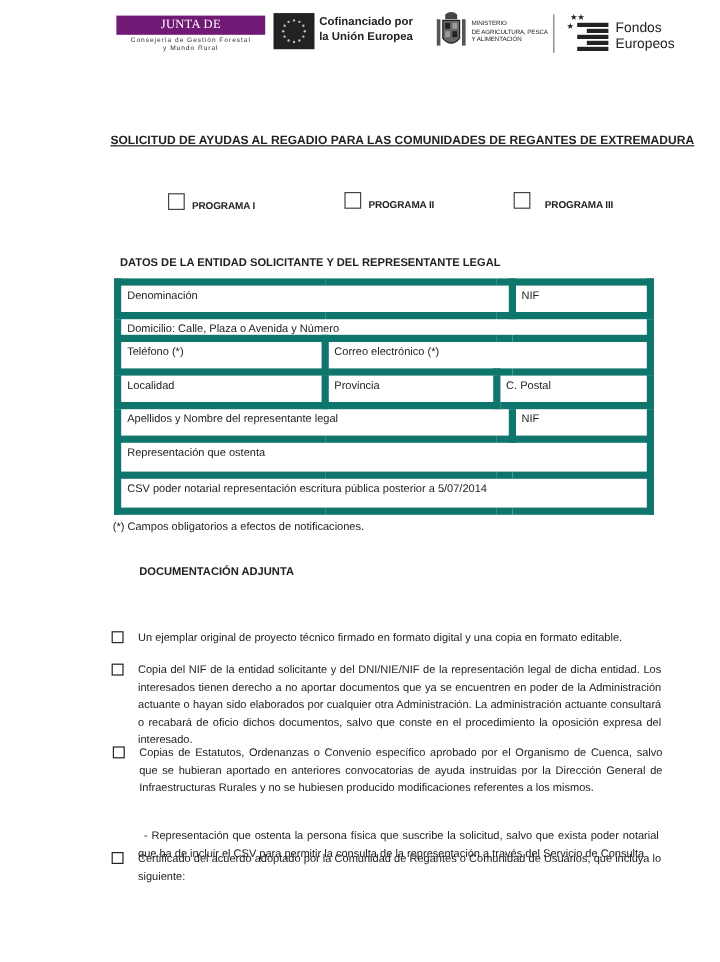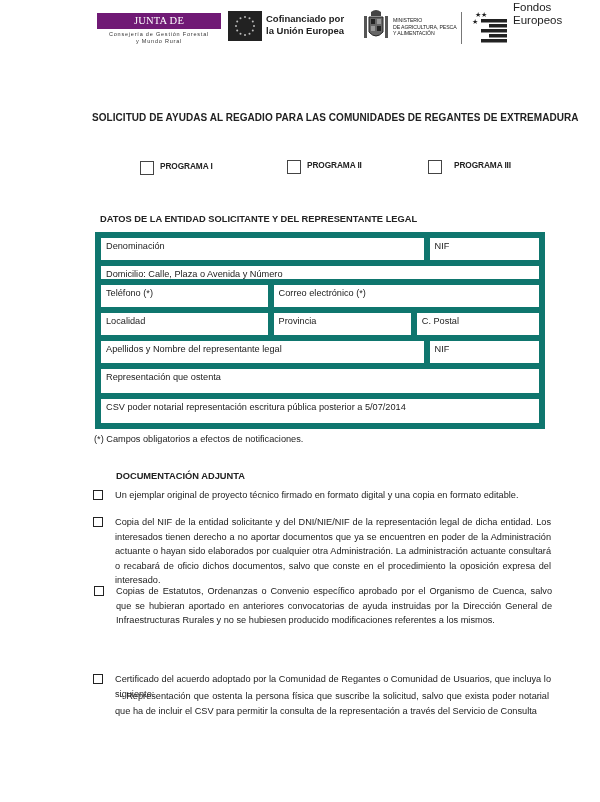--- a/index.html
+++ b/index.html
@@ -10,33 +10,33 @@
   .junta{left:97px;top:13px;width:124px;height:16px;background:#701a75;color:#fff;
          font-family:"Liberation Serif",serif;font-size:10.5px;line-height:16px;text-align:center;letter-spacing:0.2px;}
   .junta-sub{left:97px;top:31px;width:124px;font-size:5.5px;line-height:7px;text-align:center;letter-spacing:0.8px;color:#333;}
   .eu-flag{left:228px;top:11px;width:34px;height:30px;background:#222;}
   .eu-flag svg{display:block;}
   .eu-text{left:266px;top:13px;font-size:9.5px;font-weight:bold;line-height:12px;color:#222;}
   .escudo{left:361px;top:8px;width:30px;height:36px;}
   .min-text{left:393px;top:17px;font-size:5.2px;line-height:6.5px;color:#222;letter-spacing:-0.1px;}
   .sep{left:461px;top:12px;width:1px;height:32px;background:#777;}
   .fondos-logo{left:472px;top:9px;width:38px;height:34px;}
-  .fondos-text{left:513px;top:1px;font-size:11.5px;line-height:13px;color:#222;}
+  .fondos-text{left:513px;top:18px;font-size:11.5px;line-height:13px;color:#222;}
 
-  .title{left:92px;top:112px;font-size:10px;font-weight:bold;letter-spacing:0.05px;white-space:nowrap;}
-  .prog{display:flex;gap:6px;}
+  .title{left:92px;top:112px;font-size:10px;font-weight:bold;letter-spacing:0.05px;white-space:nowrap;text-decoration:underline;}
+  .prog{display:flex;align-items:flex-end;gap:6px;}
   .prog .box{width:14px;height:14px;border:1.2px solid #444;box-sizing:border-box;}
   .prog .lbl{font-size:8.3px;font-weight:bold;letter-spacing:-0.1px;margin-bottom:-1px;}
 
   .sec-title{font-size:9.3px;font-weight:bold;white-space:nowrap;}
   table.form{position:absolute;left:95px;top:232px;width:450px;border-collapse:collapse;}
   table.form td{border:6px solid #0f766e;font-size:9.2px;vertical-align:top;padding:3px 5px 0 5px;box-sizing:border-box;}
   .note{left:94px;top:434px;font-size:9.2px;}
 
-  .doc-item{position:absolute;left:93px;width:460px;display:flex;}
+  .doc-item{position:absolute;left:93px;width:460px;display:flex;margin-top:36px;}
   .doc-item .cb{width:8px;height:8px;border:1.3px solid #222;margin-top:2px;flex:none;}
   .doc-item .txt{margin-left:12px;font-size:9.2px;line-height:14.6px;text-align:justify;width:436px;}
   .sub-item{position:absolute;left:115px;width:434px;font-size:9.2px;line-height:14.6px;text-align:justify;text-indent:5px;}
 </style>
 </head>
 <body>
 
 <div class="abs junta">JUNTA DE EXTREMADURA</div>
 <div class="abs junta-sub">
   <div>Consejería de Gestión Forestal</div>

